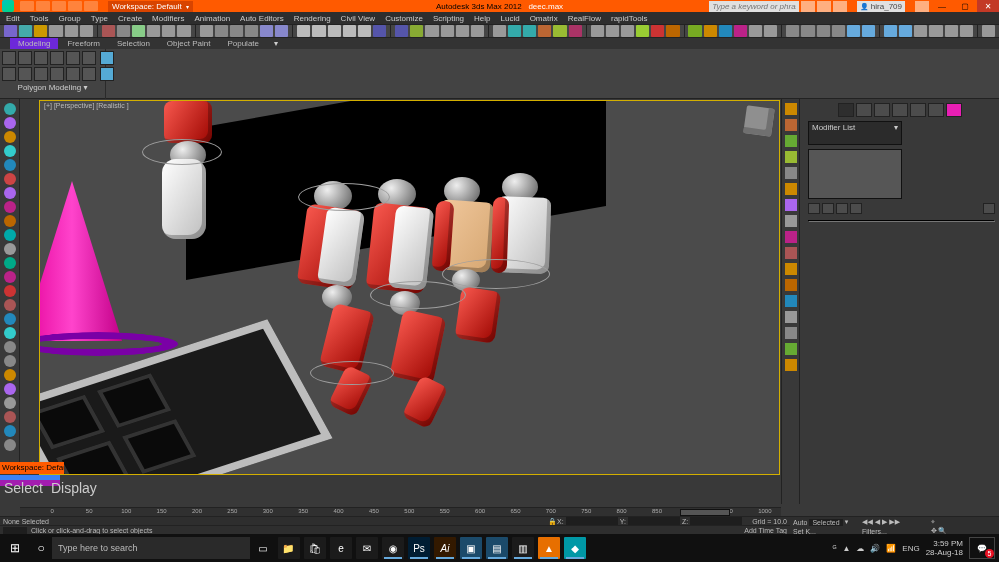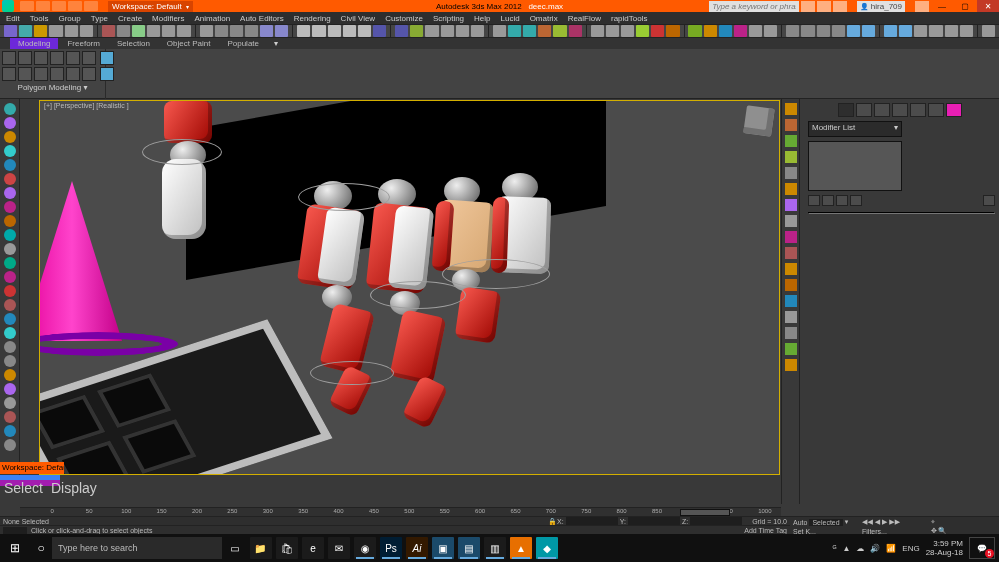--- a/index.html
+++ b/index.html
@@ -88,21 +88,21 @@
 
 #rightstrip { width: 18px; background: #393939; display: flex; flex-direction: column; align-items: center; padding-top: 4px; gap: 4px; border-left:1px solid #222;}
 #rightstrip span { width: 12px; height: 12px; }
 
 
 #rightpanel { width: 200px; background: #393939; padding: 4px; border-left:1px solid #222;}
 #rightpanel .tabs { display: flex; gap: 2px; margin-bottom: 4px; justify-content:center;}
 #rightpanel .tabs span { width: 16px; height: 14px; background: #4c4c4c; border: 1px solid #222; }
 #rightpanel .tabs span.active { background: #2e2e2e; }
 #rightpanel .tabs .sw { background: #e81fb4; width:16px; height:14px; border:1px solid #222;}
-#rightpanel .dd { width: 94px; height: 16px; background: #2b2b2b; border: 1px solid #111; font-size: 8px; color: #ccc; padding: 0 3px; line-height: 12px; display:flex; justify-content:space-between;}
+#rightpanel .dd { width: 94px; height: 24px; background: #2b2b2b; border: 1px solid #111; font-size: 8px; color: #ccc; padding: 0 3px; line-height: 12px; display:flex; justify-content:space-between;}
 #rightpanel .modstack { width: 94px; height: 50px; background: #565656; border: 1px solid #111; margin-top: 4px; }
 #rightpanel .modbtns { display: flex; gap: 2px; margin-top: 4px; }
 #rightpanel .modbtns span { width: 12px; height: 11px; background: #4c4c4c; border: 1px solid #222; }
 #rightpanel .panel-body{margin-left:4px;}
 #rightpanel hr{border-color:#222; margin:6px 0;}
 
 
 #timeline { position: absolute; left: 20px; right: 218px; bottom: 46px; height: 9px; background: #303030; border-top: 1px solid #222; }
 #timeline .ticks { position: relative; height: 100%; }
 #timeline .t { position: absolute; font-size: 6px; color: #aaa; top: 0; }
@@ -118,21 +118,21 @@
 #status-left .l1, #status-left .l2{height:9px; background:#2e2e2e; font-size:7px; color:#bbb; padding:0 3px; line-height:9px; border-top:1px solid #222; display:flex; align-items:center;}
 #status-left .coord{display:inline-block; width:52px; height:8px; background:#1e1e1e; margin:0 2px; text-align:center; color:#ccc;}
 #status-right{flex:1; background:#2e2e2e; border-top:1px solid #222; padding:1px 3px; display:grid; grid-template-columns: 1fr 1fr 1fr; grid-template-rows: 8px 8px; gap:1px 4px; font-size:7px; color:#bbb;}
 #status-right .field{display:flex; align-items:center; gap:2px;}
 #status-right .val{background:#1e1e1e; padding:0 3px;}
 
 
 #taskbar { position: absolute; left: 0; right: 0; bottom: 0; height: 28px; background: #101010; display: flex; align-items: center; color: #fff; }
 #taskbar .start { width: 30px; text-align: center; font-size: 12px; }
 #taskbar .cortana-ico { width: 22px; text-align:center; font-size:12px;}
-#taskbar .cortana { width: 170px; height: 22px; background: #2a2a2a; display: flex; align-items: center; padding: 0 6px; font-size: 9px; color: #bbb; }
+#taskbar .cortana { width: 198px; height: 22px; background: #2a2a2a; display: flex; align-items: center; padding: 0 6px; font-size: 9px; color: #bbb; }
 #taskbar .tv { width: 22px; height: 22px; display: flex; align-items: center; justify-content: center; margin: 0 2px; border-radius:1px; position:relative;}
 #taskbar .tv.active::after{content:""; position:absolute; bottom:0; left:2px; right:2px; height:2px; background:#66aadd;}
 #taskbar .tray { margin-left: auto; display: flex; align-items: center; gap: 6px; padding-right: 4px; font-size: 8px; color: #ccc; }
 #taskbar .clock { display: flex; flex-direction: column; align-items: flex-end; line-height: 9px; font-size: 8px; }
 #taskbar .action{width:26px; height:22px; border:1px solid #444; display:flex; align-items:center; justify-content:center; position:relative;}
 #taskbar .badge{position:absolute; bottom:0; right:0; background:#e81123; color:#fff; font-size:7px; width:9px; height:9px; border-radius:50%; text-align:center; line-height:9px;}
 </style>
 </head>
 <body>
 

